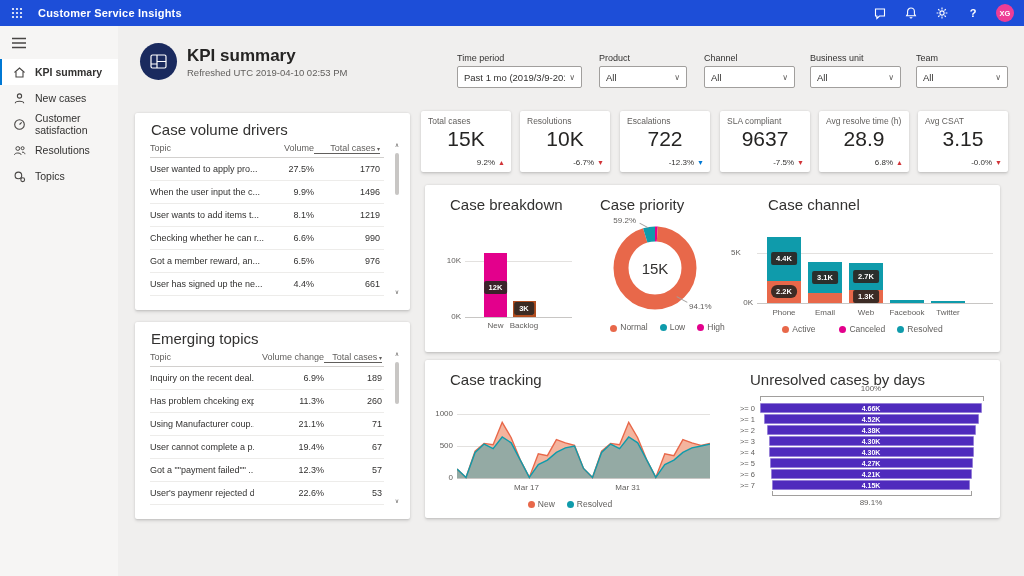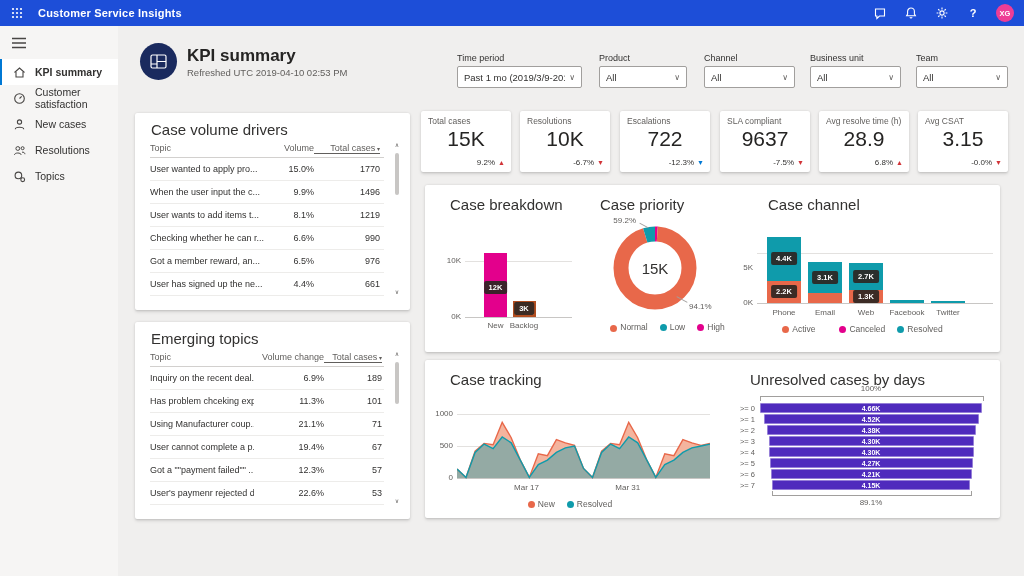--- a/index.html
+++ b/index.html
@@ -114,34 +114,34 @@
             <svg width="13" height="13" viewBox="0 0 13 13" fill="none" stroke="#484644" stroke-width="1.1">
               <path d="M1.5 6.5L6.5 2l5 4.5"></path>
               <path d="M3 5.8v5.2h7V5.8"></path>
             </svg>
           </div>
           <div>KPI summary</div>
         </div>
         <div class="side-item">
           <div class="side-icon">
             <svg width="13" height="13" viewBox="0 0 13 13" fill="none" stroke="#484644" stroke-width="1.1">
+              <circle cx="6.5" cy="4" r="2.1"></circle>
+              <path d="M2.3 11.2c0-2.6 8.4-2.6 8.4 0"></path>
+            </svg>
+          </div>
+          <div>New cases</div>
+        </div>
+        <div class="side-item">
+          <div class="side-icon">
+            <svg width="13" height="13" viewBox="0 0 13 13" fill="none" stroke="#484644" stroke-width="1.1">
               <circle cx="6.5" cy="6.5" r="4.8"></circle>
               <path d="M6.5 6.5l2.2-2.2"></path>
             </svg>
           </div>
           <div>Customer satisfaction</div>
-        </div>
-        <div class="side-item">
-          <div class="side-icon">
-            <svg width="13" height="13" viewBox="0 0 13 13" fill="none" stroke="#484644" stroke-width="1.1">
-              <circle cx="6.5" cy="4" r="2.1"></circle>
-              <path d="M2.3 11.2c0-2.6 8.4-2.6 8.4 0"></path>
-            </svg>
-          </div>
-          <div>New cases</div>
         </div>
         <div class="side-item">
           <div class="side-icon">
             <svg width="13" height="13" viewBox="0 0 13 13" fill="none" stroke="#484644" stroke-width="1">
               <circle cx="4.8" cy="4.5" r="1.9"></circle>
               <path d="M1.5 10.8c0-2.4 6.6-2.4 6.6 0"></path>
               <circle cx="9.6" cy="4.2" r="1.5"></circle>
               <path d="M9 8.2c1.7-.3 2.9.6 2.9 2"></path>
             </svg>
           </div>
@@ -262,21 +262,21 @@
   <div class="card" style="left: 17px; top: 87px; width: 275px; height: 197px;">
         <div class="card-title" style="left: 16px; top: 8px;">Case volume drivers</div>
         <div class="ttable" style="left: 15px; top: 26px; width: 234px;">
           <div class="trow thead">
             <div class="tcell" style="width: 110px; flex: 0 0 auto; padding-right: 4px;">Topic</div>
             <div class="tcell num" style="width: 50px; flex: 0 0 auto;">Volume</div>
             <div class="tcell num sorted" style="width: 66px; flex: 0 0 auto;">Total cases<span style="font-size: 6px;"> ▾</span></div>
           </div>
           <div class="trow">
             <div class="tcell" style="width: 110px; flex: 0 0 auto; padding-right: 4px;">User wanted to apply pro...</div>
-            <div class="tcell num" style="width: 50px; flex: 0 0 auto;">15.0%</div>
+            <div class="tcell num" style="width: 50px; flex: 0 0 auto;">27.5%</div>
             <div class="tcell num" style="width: 66px; flex: 0 0 auto;">1770</div>
           </div>
           <div class="trow">
             <div class="tcell" style="width: 110px; flex: 0 0 auto; padding-right: 4px;">When the user input the c...</div>
             <div class="tcell num" style="width: 50px; flex: 0 0 auto;">9.9%</div>
             <div class="tcell num" style="width: 66px; flex: 0 0 auto;">1496</div>
           </div>
           <div class="trow">
             <div class="tcell" style="width: 110px; flex: 0 0 auto; padding-right: 4px;">User wants to add items t...</div>
             <div class="tcell num" style="width: 50px; flex: 0 0 auto;">8.1%</div>
@@ -313,21 +313,21 @@
             <div class="tcell num sorted" style="width: 58px; flex: 0 0 auto;">Total cases<span style="font-size: 6px;"> ▾</span></div>
           </div>
           <div class="trow">
             <div class="tcell" style="width: 100px; flex: 0 0 auto; padding-right: 4px;">Inquiry on the recent deal...</div>
             <div class="tcell num" style="width: 70px; flex: 0 0 auto;">6.9%</div>
             <div class="tcell num" style="width: 58px; flex: 0 0 auto;">189</div>
           </div>
           <div class="trow">
             <div class="tcell" style="width: 100px; flex: 0 0 auto; padding-right: 4px;">Has problem chceking exp...</div>
             <div class="tcell num" style="width: 70px; flex: 0 0 auto;">11.3%</div>
-            <div class="tcell num" style="width: 58px; flex: 0 0 auto;">101</div>
+            <div class="tcell num" style="width: 58px; flex: 0 0 auto;">260</div>
           </div>
           <div class="trow">
             <div class="tcell" style="width: 100px; flex: 0 0 auto; padding-right: 4px;">Using Manufacturer coup...</div>
             <div class="tcell num" style="width: 70px; flex: 0 0 auto;">21.1%</div>
             <div class="tcell num" style="width: 58px; flex: 0 0 auto;">71</div>
           </div>
           <div class="trow">
             <div class="tcell" style="width: 100px; flex: 0 0 auto; padding-right: 4px;">User cannot complete a p...</div>
             <div class="tcell num" style="width: 70px; flex: 0 0 auto;">19.4%</div>
             <div class="tcell num" style="width: 58px; flex: 0 0 auto;">67</div>
@@ -387,24 +387,24 @@
             <div style="display: flex; align-items: center; gap: 3px;">
               <div style="width: 7px; height: 7px; border-radius: 50%; background: rgb(227, 0, 140);"></div>
               <span class="leglbl">High</span>
             </div>
           </div>
         </div>
         <div style="position: absolute; left: 300px; top: 0px; width: 275px; height: 100%;">
           <div class="ctitle" style="left: 43px; top: 11px;">Case channel</div>
           <div style="position: absolute; left: 32px; top: 68px; width: 236px; height: 1px; background: rgb(227, 225, 223);"></div>
           <div style="position: absolute; left: 32px; top: 118px; width: 236px; height: 1px; background: rgb(200, 198, 196);"></div>
-          <div class="axlbl" style="left: 6px; top: 63px; width: 22px; text-align: right; margin-top: 15px;">5K</div>
+          <div class="axlbl" style="left: 6px; top: 63px; width: 22px; text-align: left;">5K</div>
           <div class="axlbl" style="left: 6px; top: 113px; width: 22px; text-align: right;">0K</div>
           <div style="position: absolute; left: 42px; top: 96px; width: 34px; height: 22px; background: rgb(232, 104, 74);"></div>
-          <div class="badge" style="left: 59px; top: 100px;">2.2K</div>
+          <div class="badge" style="left: 59px; top: 100px; border-radius: 6px;">2.2K</div>
           <div style="position: absolute; left: 42px; top: 52px; width: 34px; height: 44px; background: rgb(15, 155, 171);"></div>
           <div class="badge" style="left: 59px; top: 67px;">4.4K</div>
           <div class="axlbl" style="left: 34px; top: 123px; width: 50px; text-align: center;">Phone</div>
           <div style="position: absolute; left: 83px; top: 108px; width: 34px; height: 10px; background: rgb(232, 104, 74);"></div>
           <div style="position: absolute; left: 83px; top: 77px; width: 34px; height: 31px; background: rgb(15, 155, 171);"></div>
           <div class="badge" style="left: 100px; top: 85.5px;">3.1K</div>
           <div class="axlbl" style="left: 75px; top: 123px; width: 50px; text-align: center;">Email</div>
           <div style="position: absolute; left: 124px; top: 105px; width: 34px; height: 13px; background: rgb(232, 104, 74);"></div>
           <div class="badge" style="left: 141px; top: 104.5px;">1.3K</div>
           <div style="position: absolute; left: 124px; top: 78px; width: 34px; height: 27px; background: rgb(15, 155, 171);"></div>

